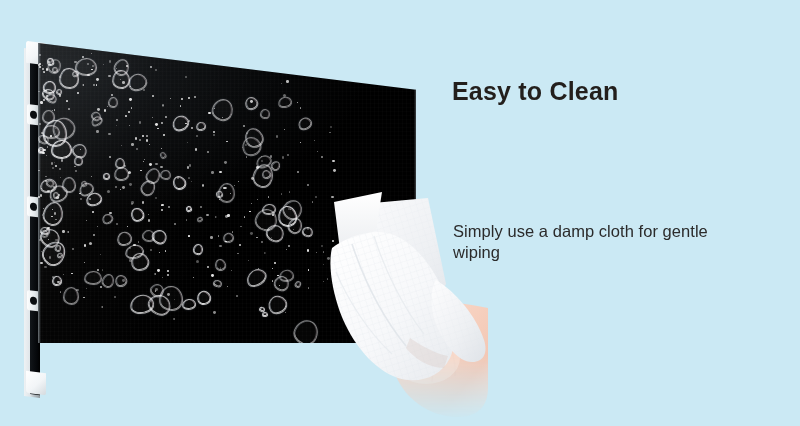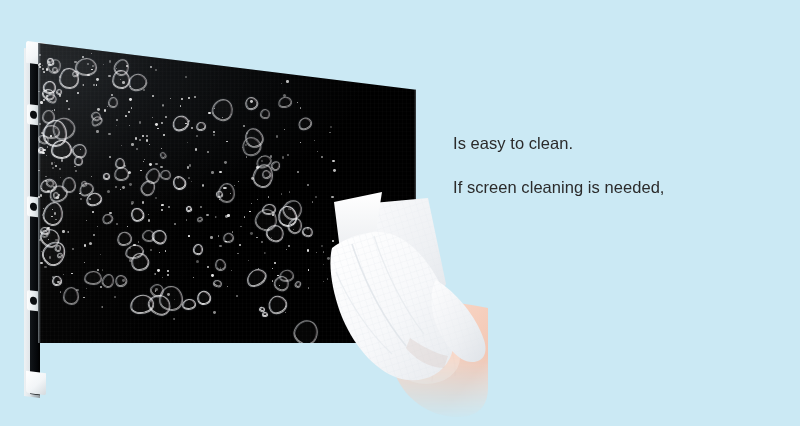--- a/index.html
+++ b/index.html
@@ -681,17 +681,18 @@
                  C140 174 126 156 118 136 C112 120 112 102 118 92 Z" fill="url(#tis2)"></path>
         <path d="M118 92 C138 104 158 128 166 152 C170 164 166 174 154 174
                  C140 174 126 156 118 136 C112 120 112 102 118 92 Z" fill="url(#quilt)" opacity=".5"></path>
 
         <path d="M92 150 C104 158 118 166 130 168 L126 180 C110 180 96 170 88 160 Z" fill="#d9c9c2" opacity=".35"></path>
       </svg>
     </div>
   </div>
 
   <div id="copy">
-    <div class="line" id="l1">Is easy to clean.</div>
-    <div class="line" id="l2">If screen cleaning is needed,</div>
+    <div id="headline">Easy to Clean</div>
+    <div class="line" id="l3">Simply use a damp cloth for gentle
+wiping</div>
   </div>
 
 </div>
 
 </body></html>

